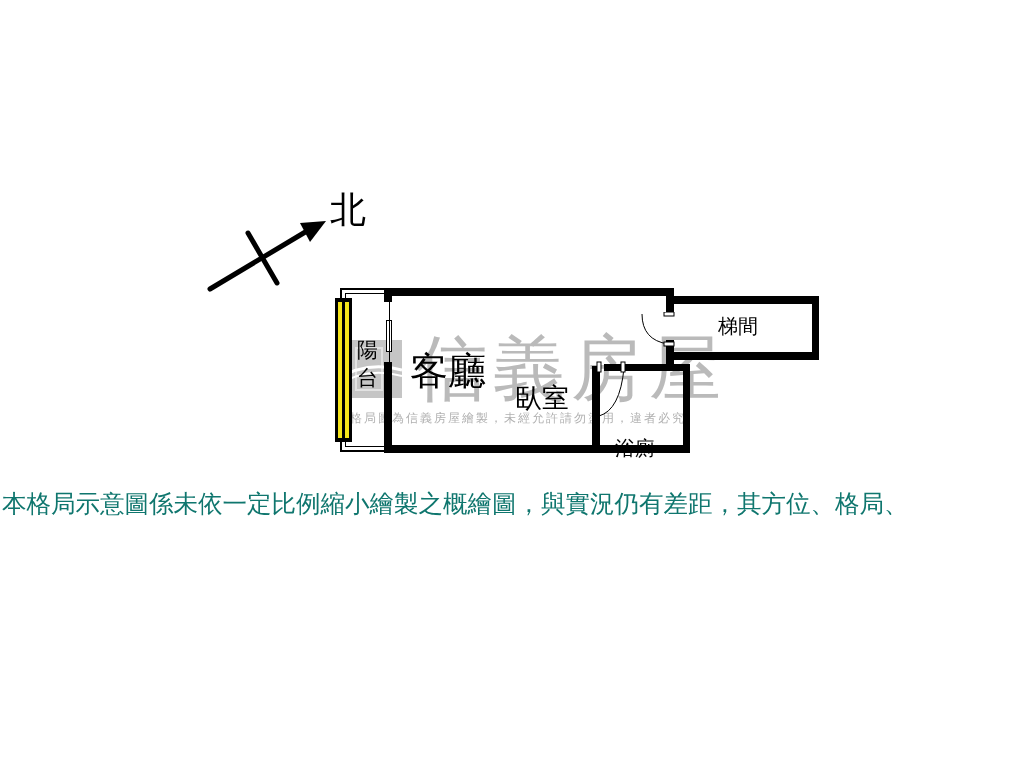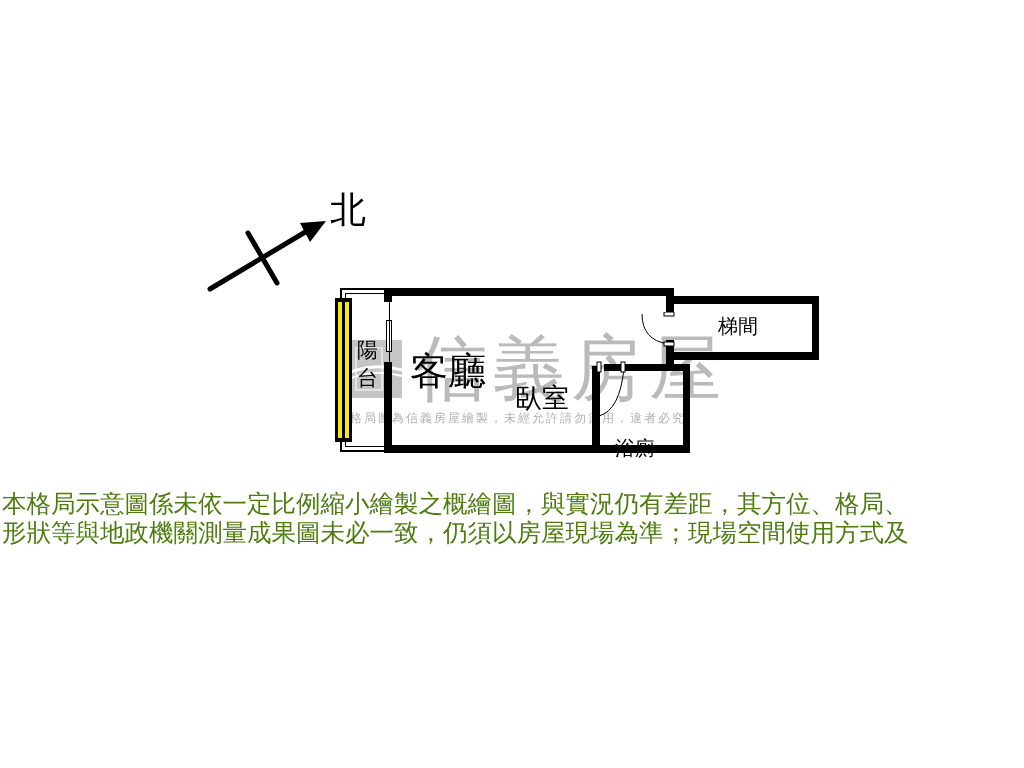--- a/index.html
+++ b/index.html
@@ -2,21 +2,21 @@
 <html><head>
 <meta charset="utf-8">
 <style>
   html, body { margin:0; padding:0; background:#ffffff; }
   body { width:1024px; height:768px; position:relative; overflow:hidden;
          font-family:"DejaVu Sans","Liberation Sans",sans-serif; color:#000; }
   .abs { position:absolute; }
   .wall { position:absolute; background:#000; }
   .label { position:absolute; color:#000; white-space:nowrap; line-height:1; }
   .disclaimer { position:absolute; left:2px; top:489px; width:1022px;
-                font-size:24.5px; line-height:29px; color:#4d7c0f; white-space:nowrap;
+                font-size:24.5px; line-height:29px; color:#0f766e; white-space:nowrap;
                 font-family:"DejaVu Serif","Liberation Serif",serif; }
   .disclaimer div { height:29px; }
   .wm-big { position:absolute; left:415px; top:332px; font-size:72px; line-height:1;
             color:rgba(140,140,140,0.6); letter-spacing:6px;
             font-family:"DejaVu Serif","Liberation Serif",serif; }
   .wm-logo { position:absolute; left:336px; top:340px; width:66px; height:58px;
              background:rgba(150,150,150,0.55); }
   .wm-small { position:absolute; left:336px; top:410px; font-size:12px;
               color:rgba(150,150,150,0.75); letter-spacing:2px; white-space:nowrap; }
 </style>
@@ -86,14 +86,13 @@
   <div class="label" style="left:357px;top:340px;font-size:21px;">陽</div>
   <div class="label" style="left:357px;top:368px;font-size:21px;">台</div>
   <div class="label" style="left:410px;top:352px;font-size:38px;">客廳</div>
   <div class="label" style="left:515px;top:384px;font-size:27px;">臥室</div>
   <div class="label" style="left:615px;top:398px;font-size:20px;margin-top:40px;">浴廁</div>
   <div class="label" style="left:718px;top:316px;font-size:20px;text-align:center;">梯間</div>
 </div>
 
 <div class="disclaimer">
   <div>本格局示意圖係未依一定比例縮小繪製之概繪圖，與實況仍有差距，其方位、格局、</div>
-  <div>形狀等與地政機關測量成果圖未必一致，仍須以房屋現場為準；現場空間使用方式及</div>
 </div>
 
 </body></html>

